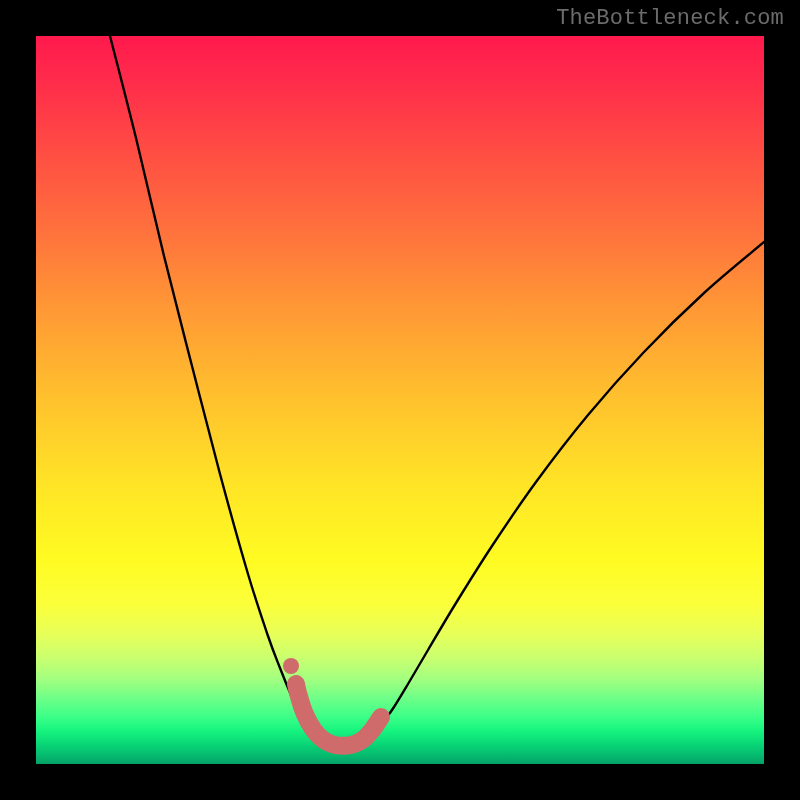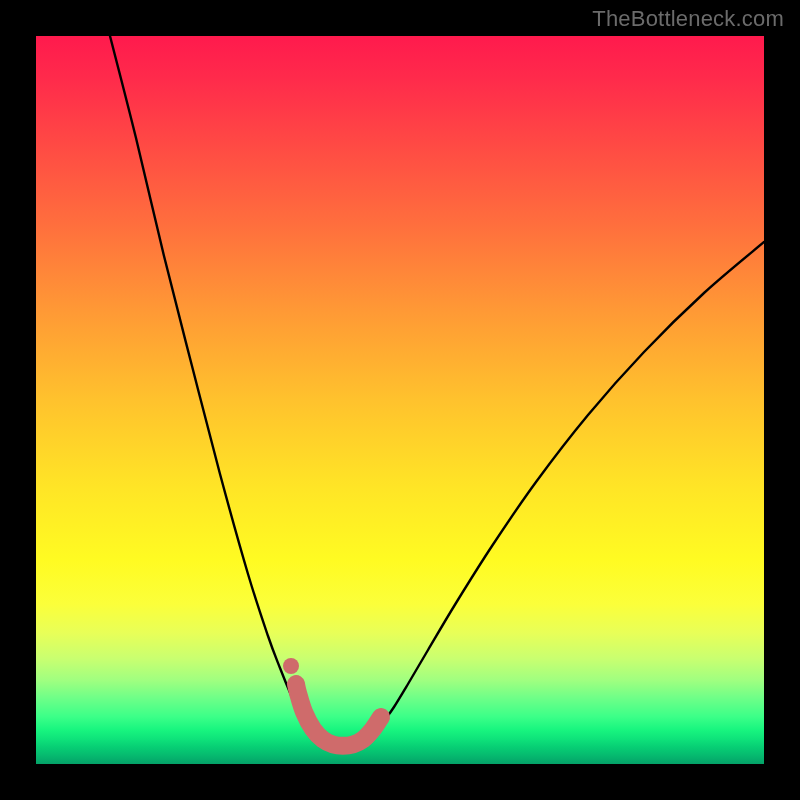--- a/index.html
+++ b/index.html
@@ -11,20 +11,21 @@
     font-family: Arial, Helvetica, sans-serif;
     overflow: hidden;
   }
   .frame {
     position: absolute;
     left: 0;
     top: 0;
     width: 796px;
     height: 800px;
     background: #000;
+    font-family: Liberation Mono, monospace;
   }
   .plot {
     position: absolute;
     left: 36px;
     top: 36px;
     width: 728px;
     height: 728px;
     overflow: hidden;
   }
   .gradient {

